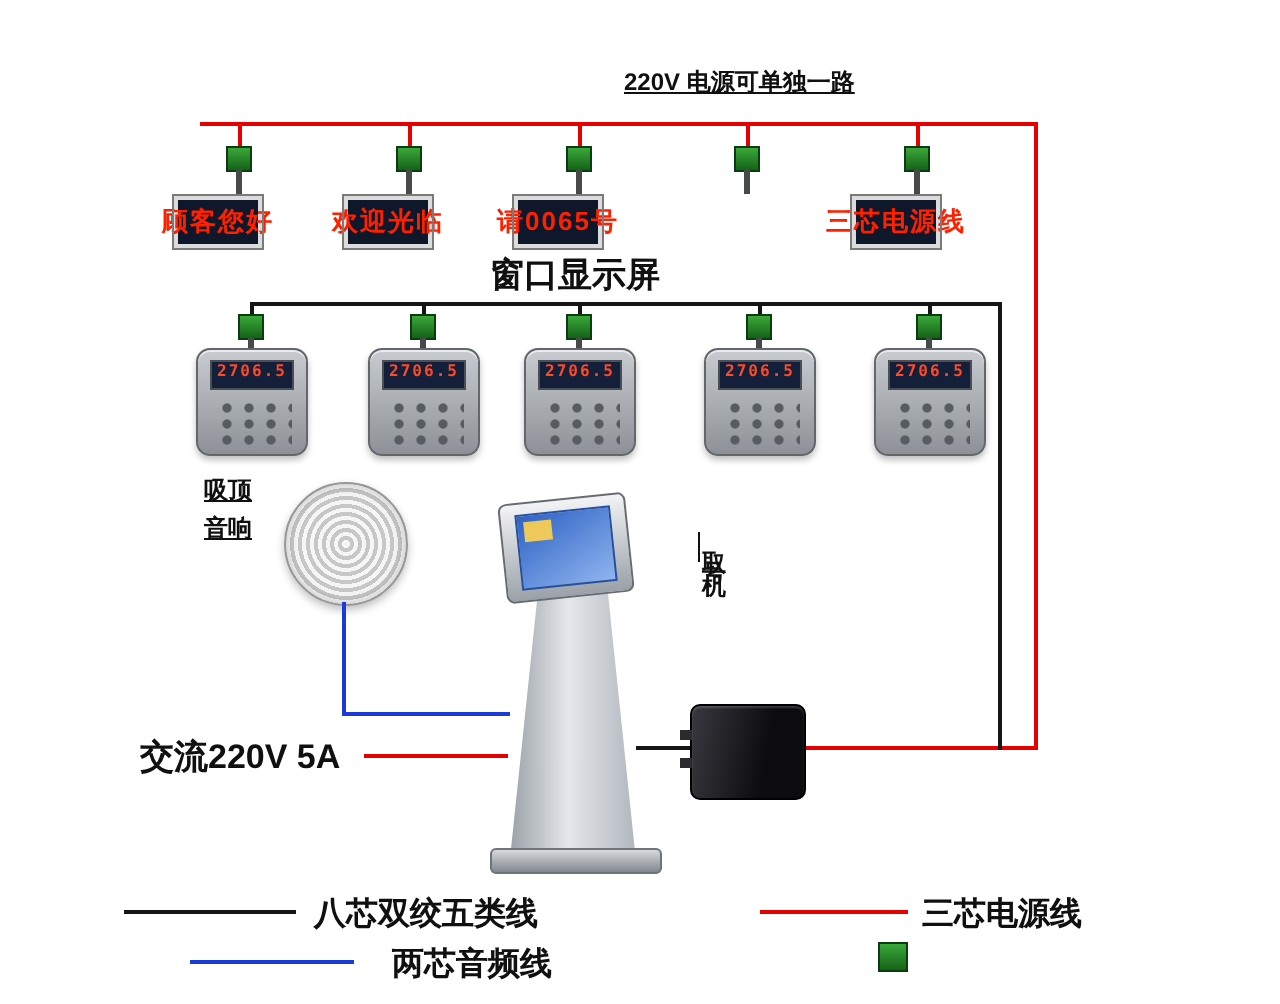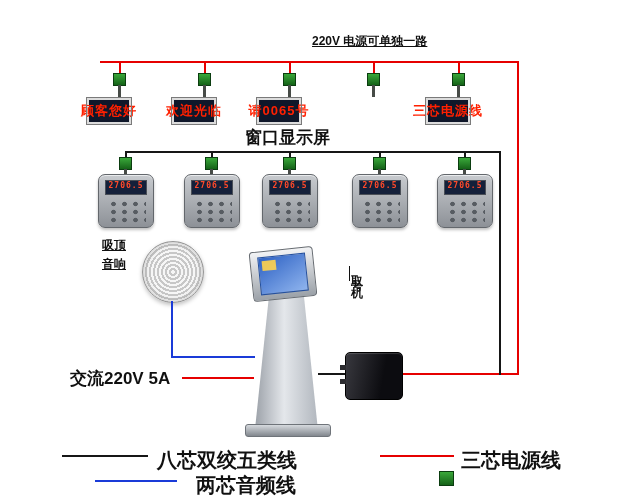--- a/index.html
+++ b/index.html
@@ -8,21 +8,21 @@
 
   
   .line{position:absolute;}
   .h{height:2px;} .v{width:2px;}
   .red{background:#e60000;}
   .black{background:#161616;}
   .blue{background:#1a3bd8;}
 
   
   .label{position:absolute;font-weight:700;color:#101010;}
-  .lbl18{font-size:12px;text-decoration:underline;} .lbl17{font-size:17px;} .lbl16{font-size:20px;}
+  .lbl18{font-size:12px;text-decoration:underline;} .lbl17{font-size:17px;} .lbl16{font-size:16px;}
   .pre{white-space:pre-line;line-height:19px;}
   .v-label{writing-mode:vertical-rl;letter-spacing:5px;}
 
   
   .connector{position:absolute;width:13px;height:13px;
              background:linear-gradient(180deg,#3aa83a,#156218);
              border:1px solid #0b3d10;box-sizing:border-box;}
   .connector::after{content:"";position:absolute;left:4px;width:3px;background:#474b47;}
   .stem-long::after{bottom:-12px;height:12px;}
   .stem-short::after{bottom:-5px;height:5px;}

